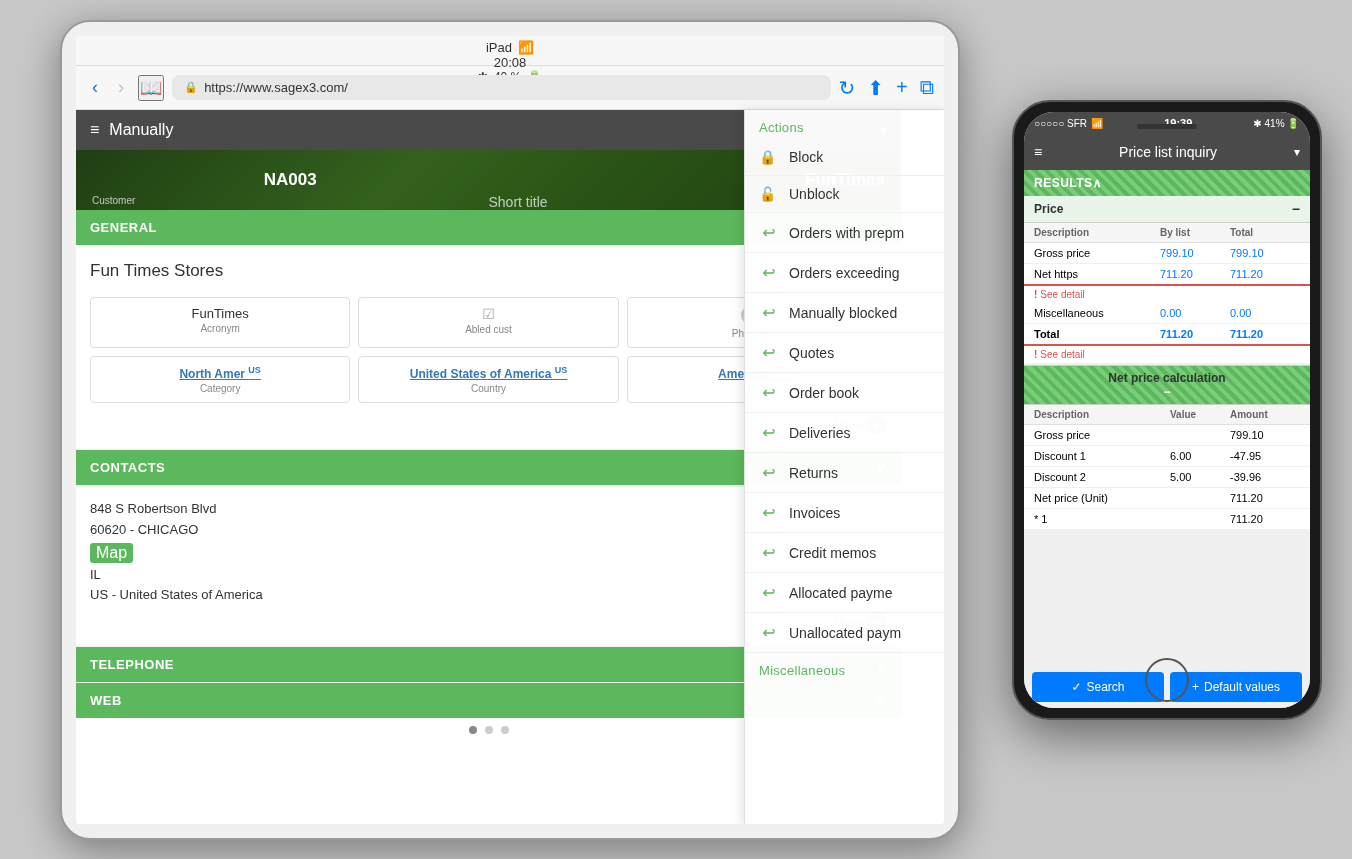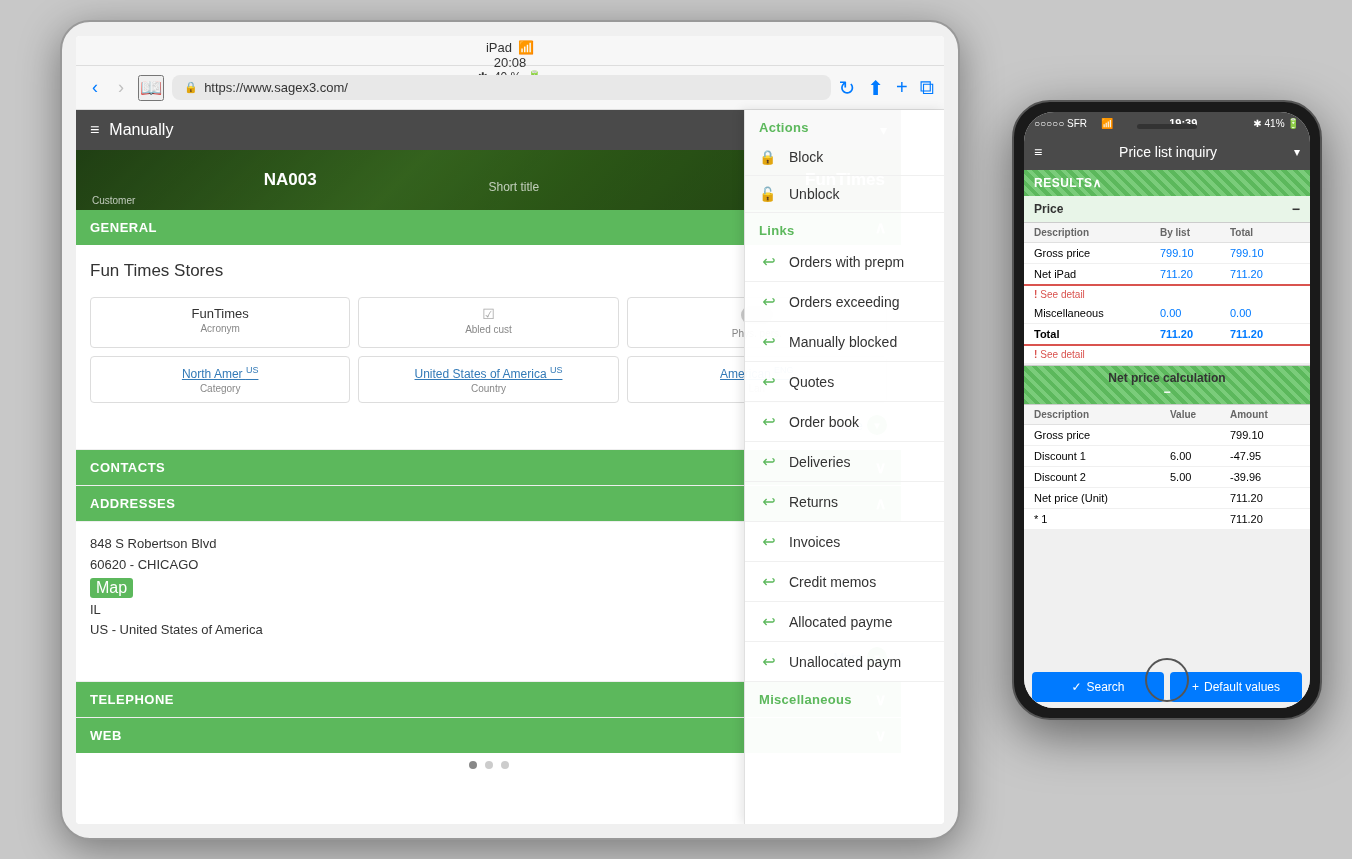--- a/index.html
+++ b/index.html
@@ -126,21 +126,21 @@
       height: 60px;
       display: flex;
       align-items: center;
       justify-content: space-between;
       padding: 0 16px;
       position: relative;
     }
     .customer-id { color: #fff; font-size: 17px; font-weight: 600; text-align: center; flex: 1; }
     .customer-name-right { color: #fff; font-size: 17px; font-weight: 600; text-align: right; flex: 1; }
     .customer-label { position: absolute; bottom: 4px; left: 16px; color: rgba(255,255,255,0.7); font-size: 10px; }
-    .shorttitle-label { position: absolute; bottom: 16px; left: 50%; color: rgba(255,255,255,0.7); font-size: 12px; }
+    .shorttitle-label { position: absolute; bottom: 0; left: 50%; color: rgba(255,255,255,0.7); font-size: 14px; }
 
     
     .section-header {
       background: #5cb85c;
       color: #fff;
       font-size: 13px;
       font-weight: 700;
       padding: 8px 14px;
       display: flex;
       align-items: center;
@@ -164,21 +164,21 @@
       border: 1px solid #ddd;
       border-radius: 4px;
       padding: 8px 10px;
       text-align: center;
       background: #fff;
     }
     .field-box .field-value { font-size: 13px; color: #333; font-weight: 400; }
     .field-box .field-label { font-size: 10px; color: #888; margin-top: 2px; }
     .field-box .checkbox-icon { font-size: 14px; color: #aaa; margin-bottom: 2px; }
     .field-box .toggle-icon { width: 32px; height: 18px; background: #ccc; border-radius: 9px; display: inline-block; margin-bottom: 2px; }
-    .field-underline { font-size: 12px; color: #337ab7; text-decoration: underline; cursor: pointer; }
+    .field-underline { font-size: 12px; color: #337ab7; text-decoration: underline; cursor: pointer; font-weight: bold; }
 
     .more-link {
       display: flex;
       justify-content: flex-end;
       align-items: center;
       gap: 4px;
       padding: 4px 0;
       color: #337ab7;
       font-size: 13px;
       cursor: pointer;
@@ -242,21 +242,21 @@
       overflow-y: auto;
       position: absolute;
       right: 0;
       top: 0;
       box-shadow: -3px 0 10px rgba(0,0,0,0.1);
     }
 
     .menu-section-title {
       color: #5cb85c;
       font-size: 13px;
-      font-weight: 700;
+      font-weight: 400;
       padding: 10px 14px 4px;
       letter-spacing: 0.3px;
     }
 
     .menu-item {
       display: flex;
       align-items: center;
       gap: 10px;
       padding: 10px 14px;
       border-bottom: 1px solid #f0f0f0;
@@ -317,21 +317,21 @@
     .phone-statusbar {
       background: #4a4a4a;
       display: flex;
       align-items: center;
       justify-content: space-between;
       padding: 4px 10px;
       font-size: 10px;
       color: #fff;
       height: 22px;
     }
-    .phone-statusbar-left { display: flex; align-items: center; gap: 14px; }
+    .phone-statusbar-left { display: flex; align-items: center; gap: 4px; }
     .phone-statusbar-center { font-size: 11px; font-weight: 600; }
     .phone-statusbar-right { display: flex; align-items: center; gap: 3px; font-size: 10px; }
 
     
     .phone-app-header {
       background: #4a4a4a;
       display: flex;
       align-items: center;
       justify-content: space-between;
       padding: 6px 10px;
@@ -584,24 +584,20 @@
         </div>
 
         <div class="contacts-section">
           <div class="section-header">
             <span>CONTACTS</span>
             <span class="chevron">∨</span>
           </div>
         </div>
 
         <div class="collapsed-section">
-          <div class="section-header">
-            <span>ADDRESSES</span>
-            <span class="chevron">∧</span>
-          </div>
           <div class="addresses-content">
             <div class="address-line">848 S Robertson Blvd</div>
             <div class="address-line">60620 - CHICAGO</div>
             <div>
               <span class="map-badge">Map</span>
             </div>
             <div class="address-line">IL</div>
             <div class="address-line">US - United States of America</div>
             <div class="addresses-more">
               <span>More</span>
@@ -638,21 +634,20 @@
 
         <div class="menu-item">
           <span class="menu-item-lock">🔒</span>
           <span class="menu-item-text">Block</span>
         </div>
         <div class="menu-item">
           <span class="menu-item-lock">🔓</span>
           <span class="menu-item-text">Unblock</span>
         </div>
 
-        <div class="menu-section-title">Links</div>
 
         <div class="menu-item">
           <span class="menu-item-icon">↩</span>
           <span class="menu-item-text">Orders with prepm</span>
         </div>
         <div class="menu-item">
           <span class="menu-item-icon">↩</span>
           <span class="menu-item-text">Orders exceeding</span>
         </div>
         <div class="menu-item">
@@ -740,21 +735,21 @@
         <span>Description</span>
         <span>By list</span>
         <span>Total</span>
       </div>
       <div class="phone-table-row">
         <span>Gross price</span>
         <span class="blue-val">799.10</span>
         <span class="blue-val">799.10</span>
       </div>
       <div class="phone-table-row phone-red-border-row">
-        <span>Net iPad</span>
+        <span>Net https</span>
         <span class="blue-val">711.20</span>
         <span class="blue-val">711.20</span>
       </div>
     </div>
 
     <div class="phone-see-detail">
       <span style="color:#d9534f;font-weight:bold;">!</span>
       <span>See detail</span>
     </div>
 

